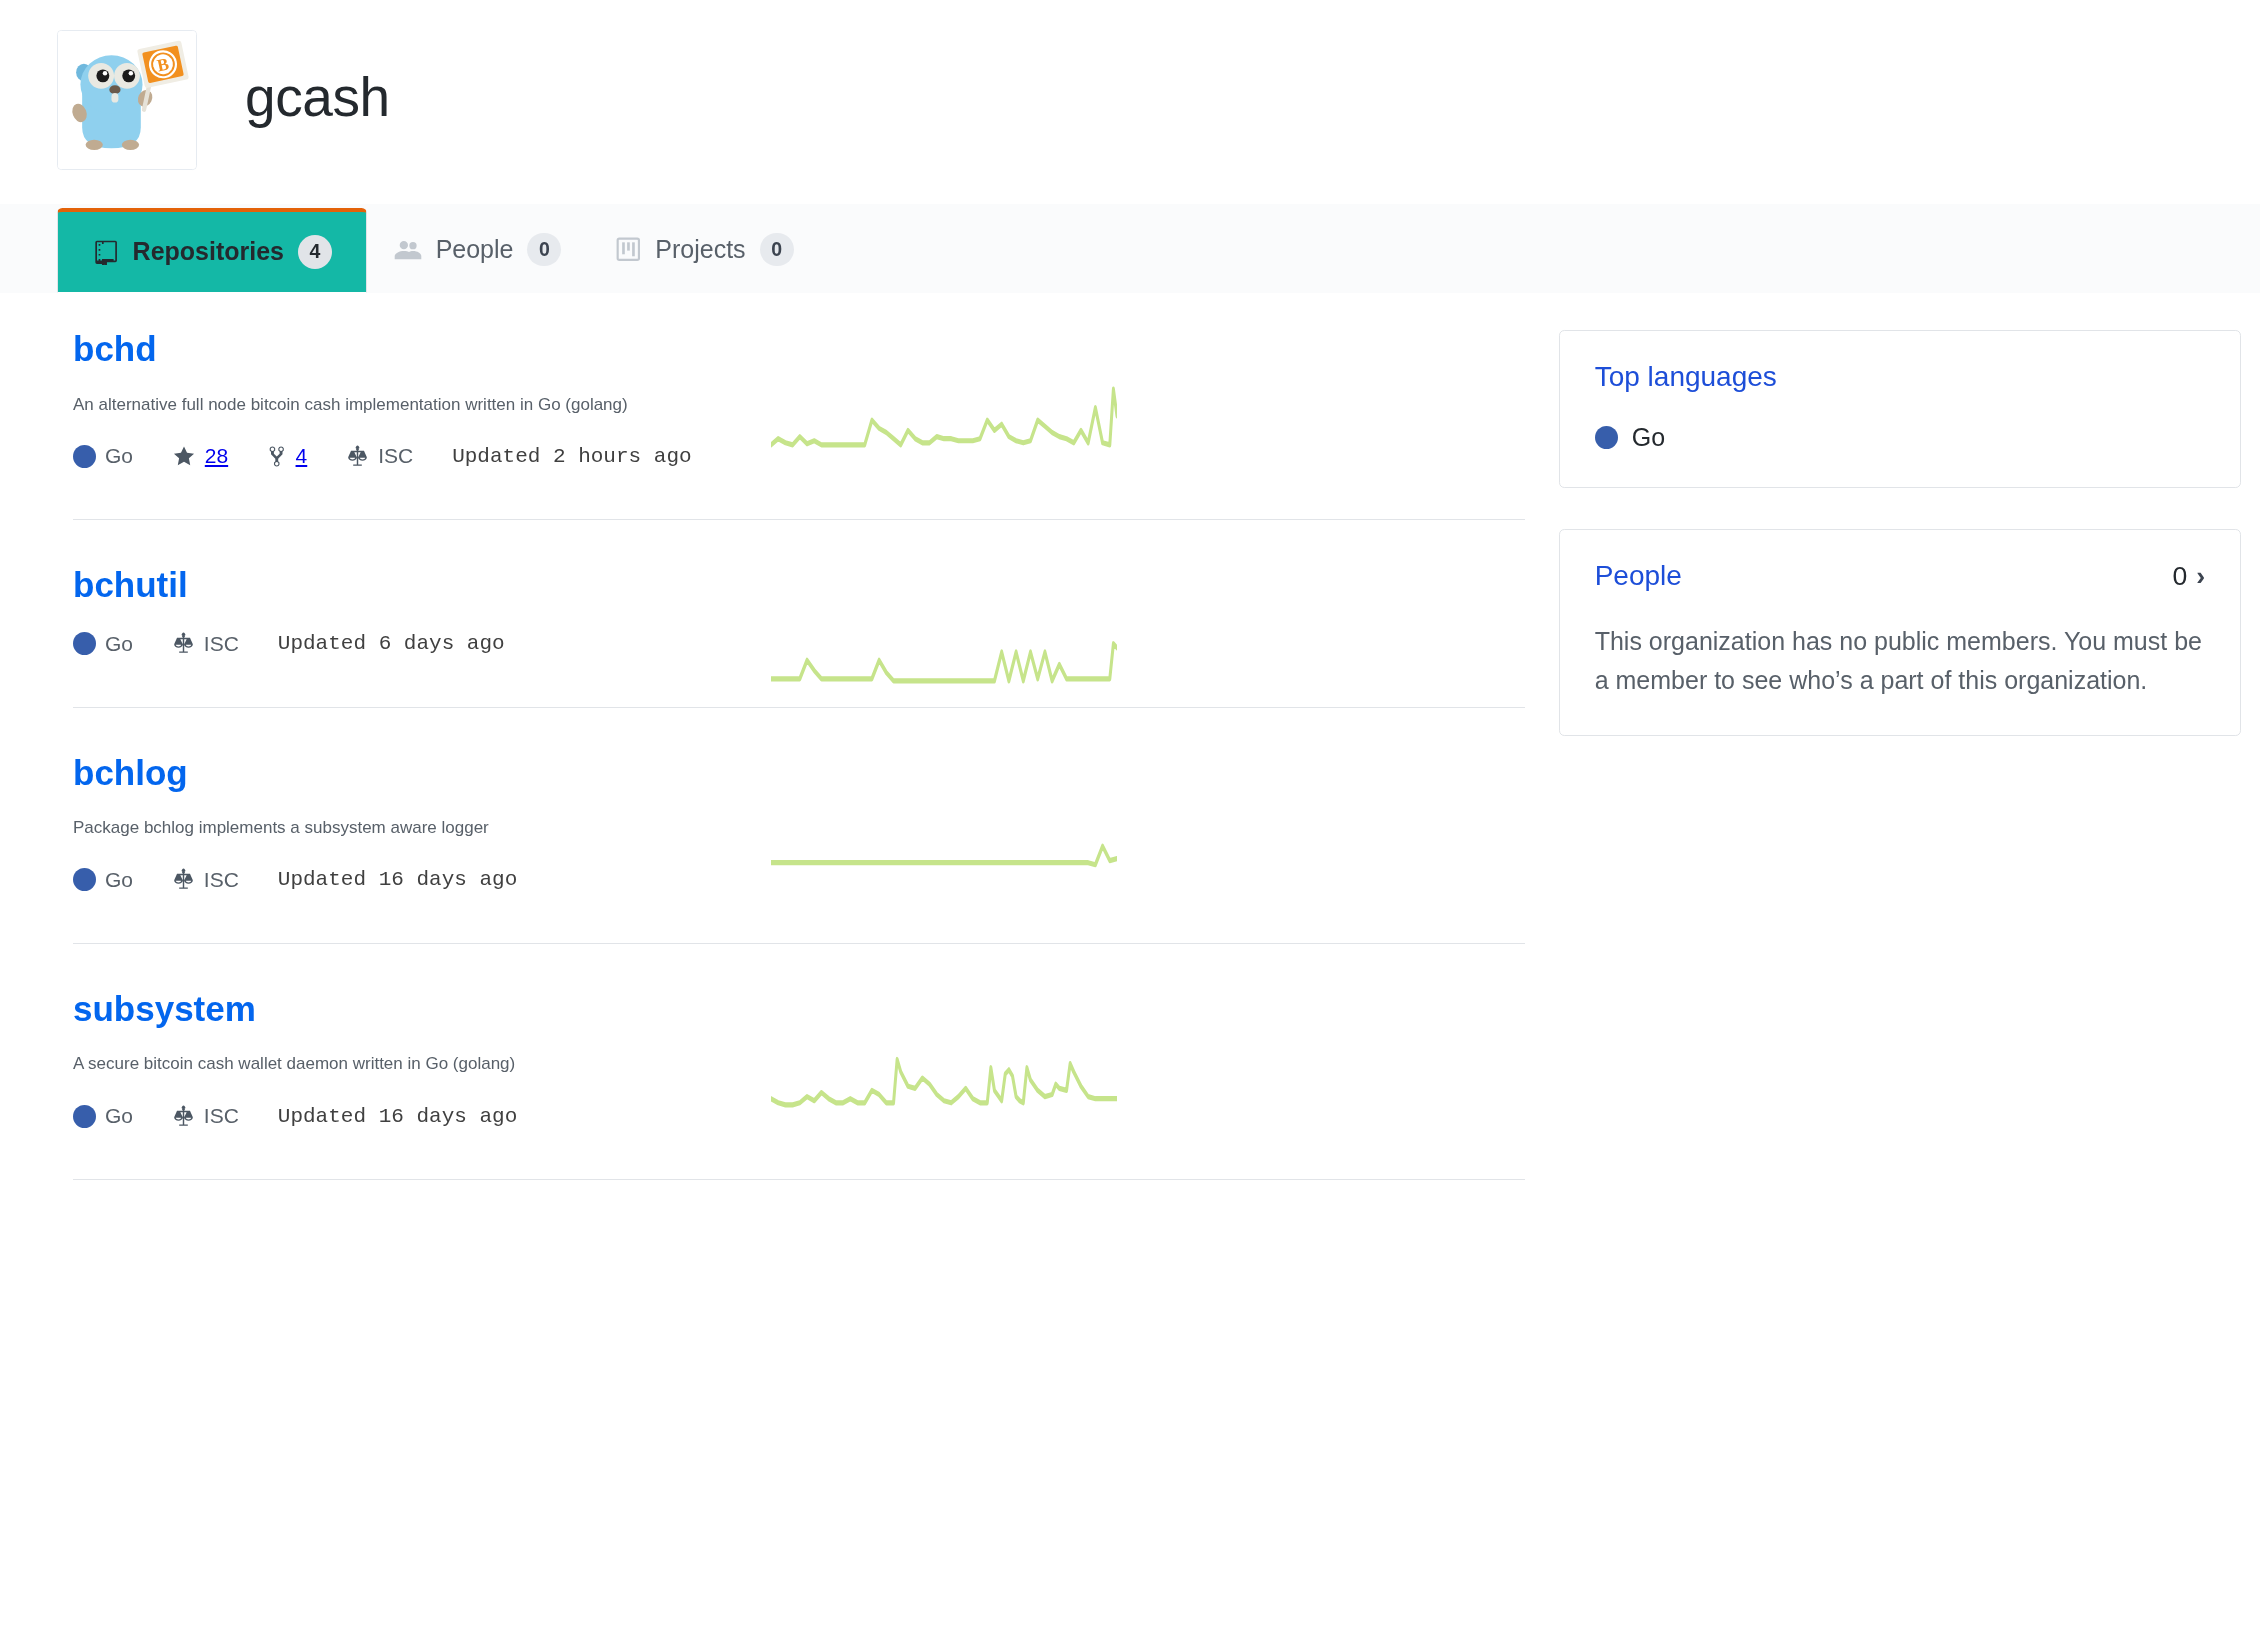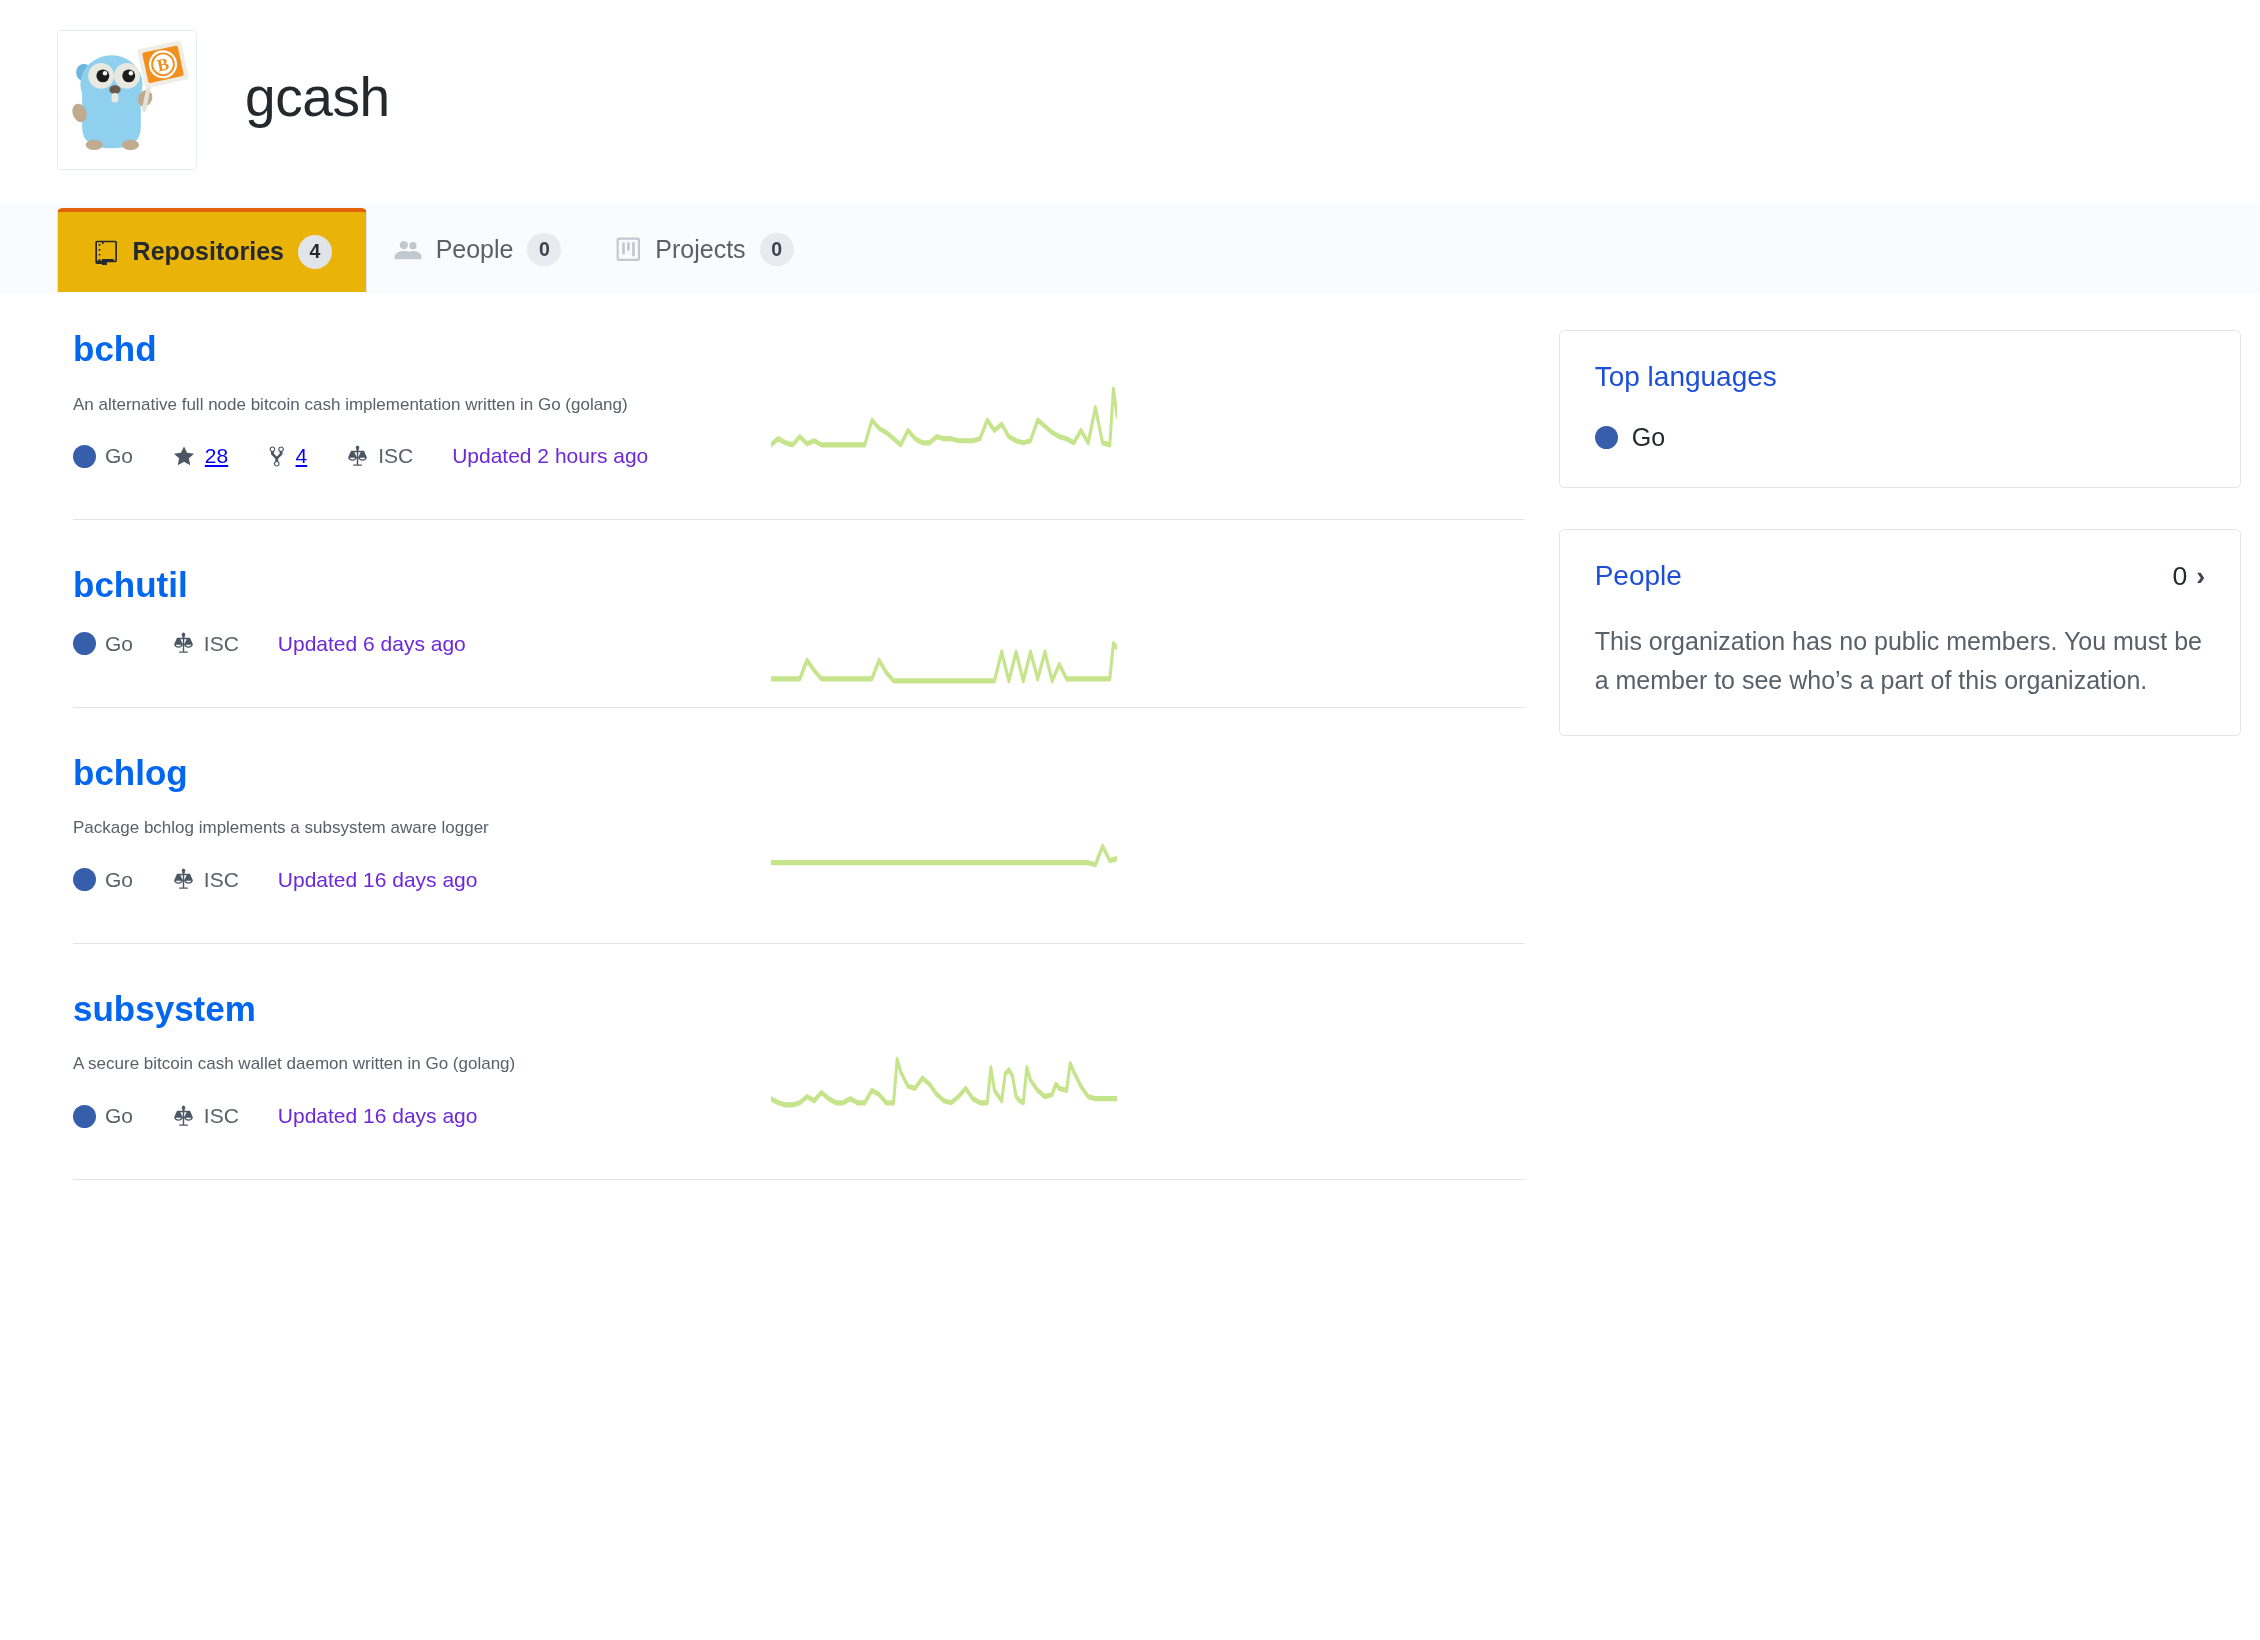--- a/index.html
+++ b/index.html
@@ -67,21 +67,21 @@
     height: 85px;
     padding: 0 26.6px;
     font-size: 25px;
     color: #586069;
     text-decoration: none;
     white-space: nowrap;
   }
   .tab .tab-icon { display: flex; align-items: center; }
   .tab .tab-icon svg { display: block; }
   .tab.selected {
-    background: #eab308;
+    background: #14b8a6;
     border: 0.9px solid #e1e4e8;
     border-bottom-color: #ffffff;
     border-top: 4.4px solid #e36209;
     border-radius: 5.3px 5.3px 0 0;
     color: #24292e;
     font-weight: 700;
     margin-bottom: -0.9px;
     padding: 0 34px;
   }
   .counter {
@@ -147,21 +147,21 @@
     white-space: nowrap;
   }
   .meta-item:last-child { margin-right: 0; }
   .lang-dot {
     width: 23px; height: 23px;
     border-radius: 50%;
     background: #375eab;
     display: inline-block;
   }
   .meta-item svg { display: block; }
-  .meta-updated { color: #6d28d9; }
+  .meta-updated { color: #404040; font-family: Liberation Mono, monospace; }
 
   
   .sparkline {
     position: absolute;
     right: 408px;
     top: 55px;
     width: 346px;
     height: 64px;
   }
   .sparkline svg { display: block; width: 100%; height: 100%; }

